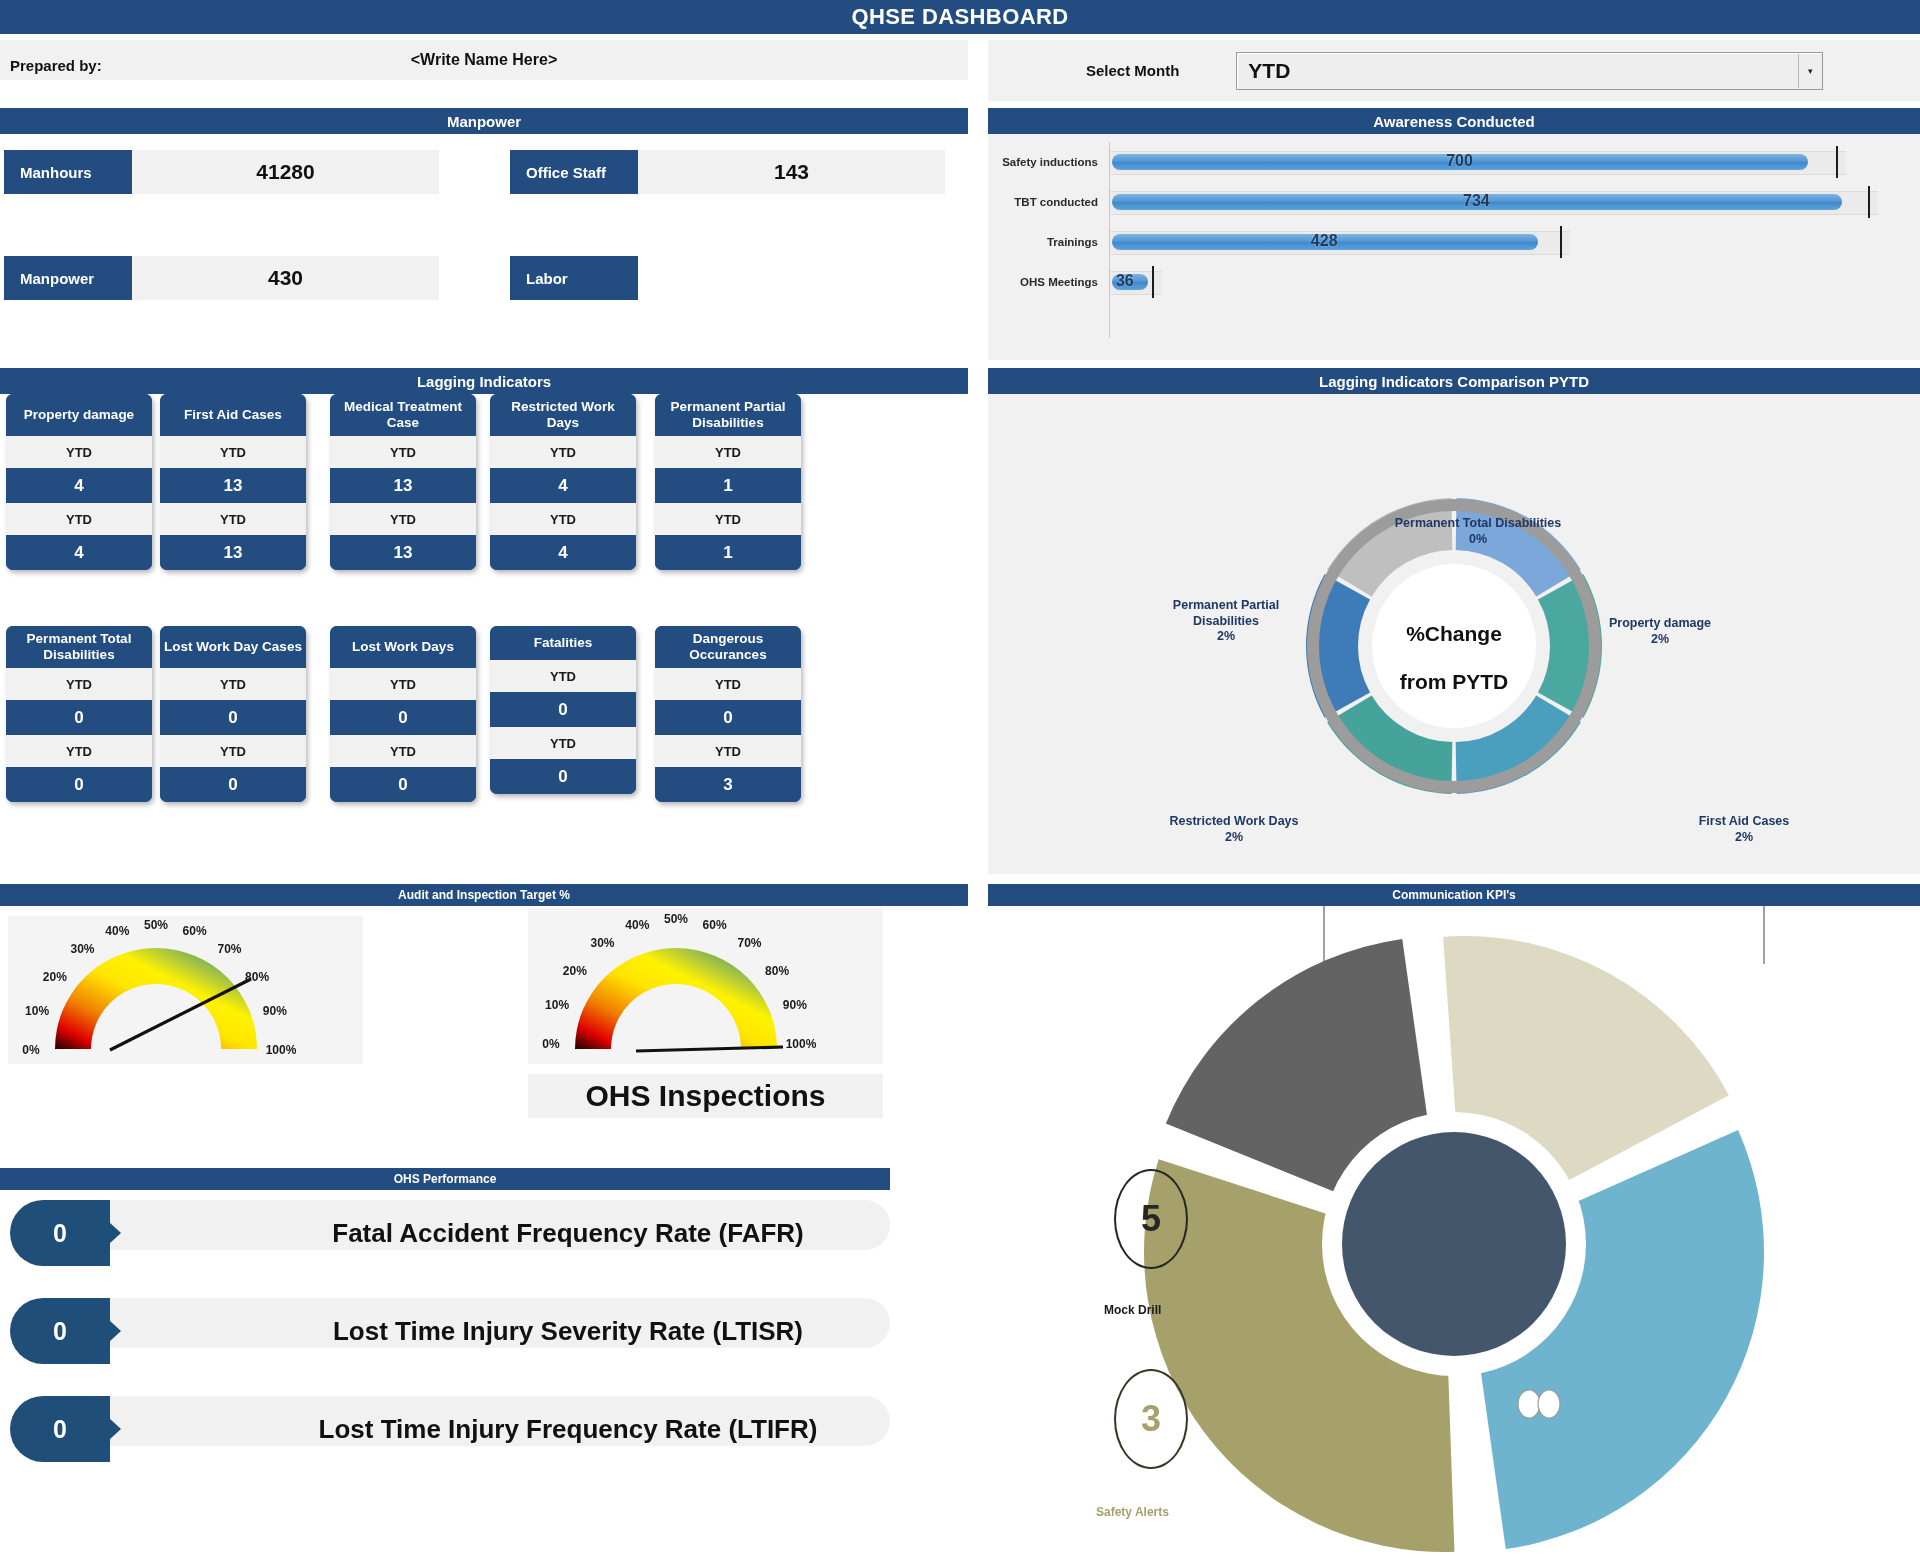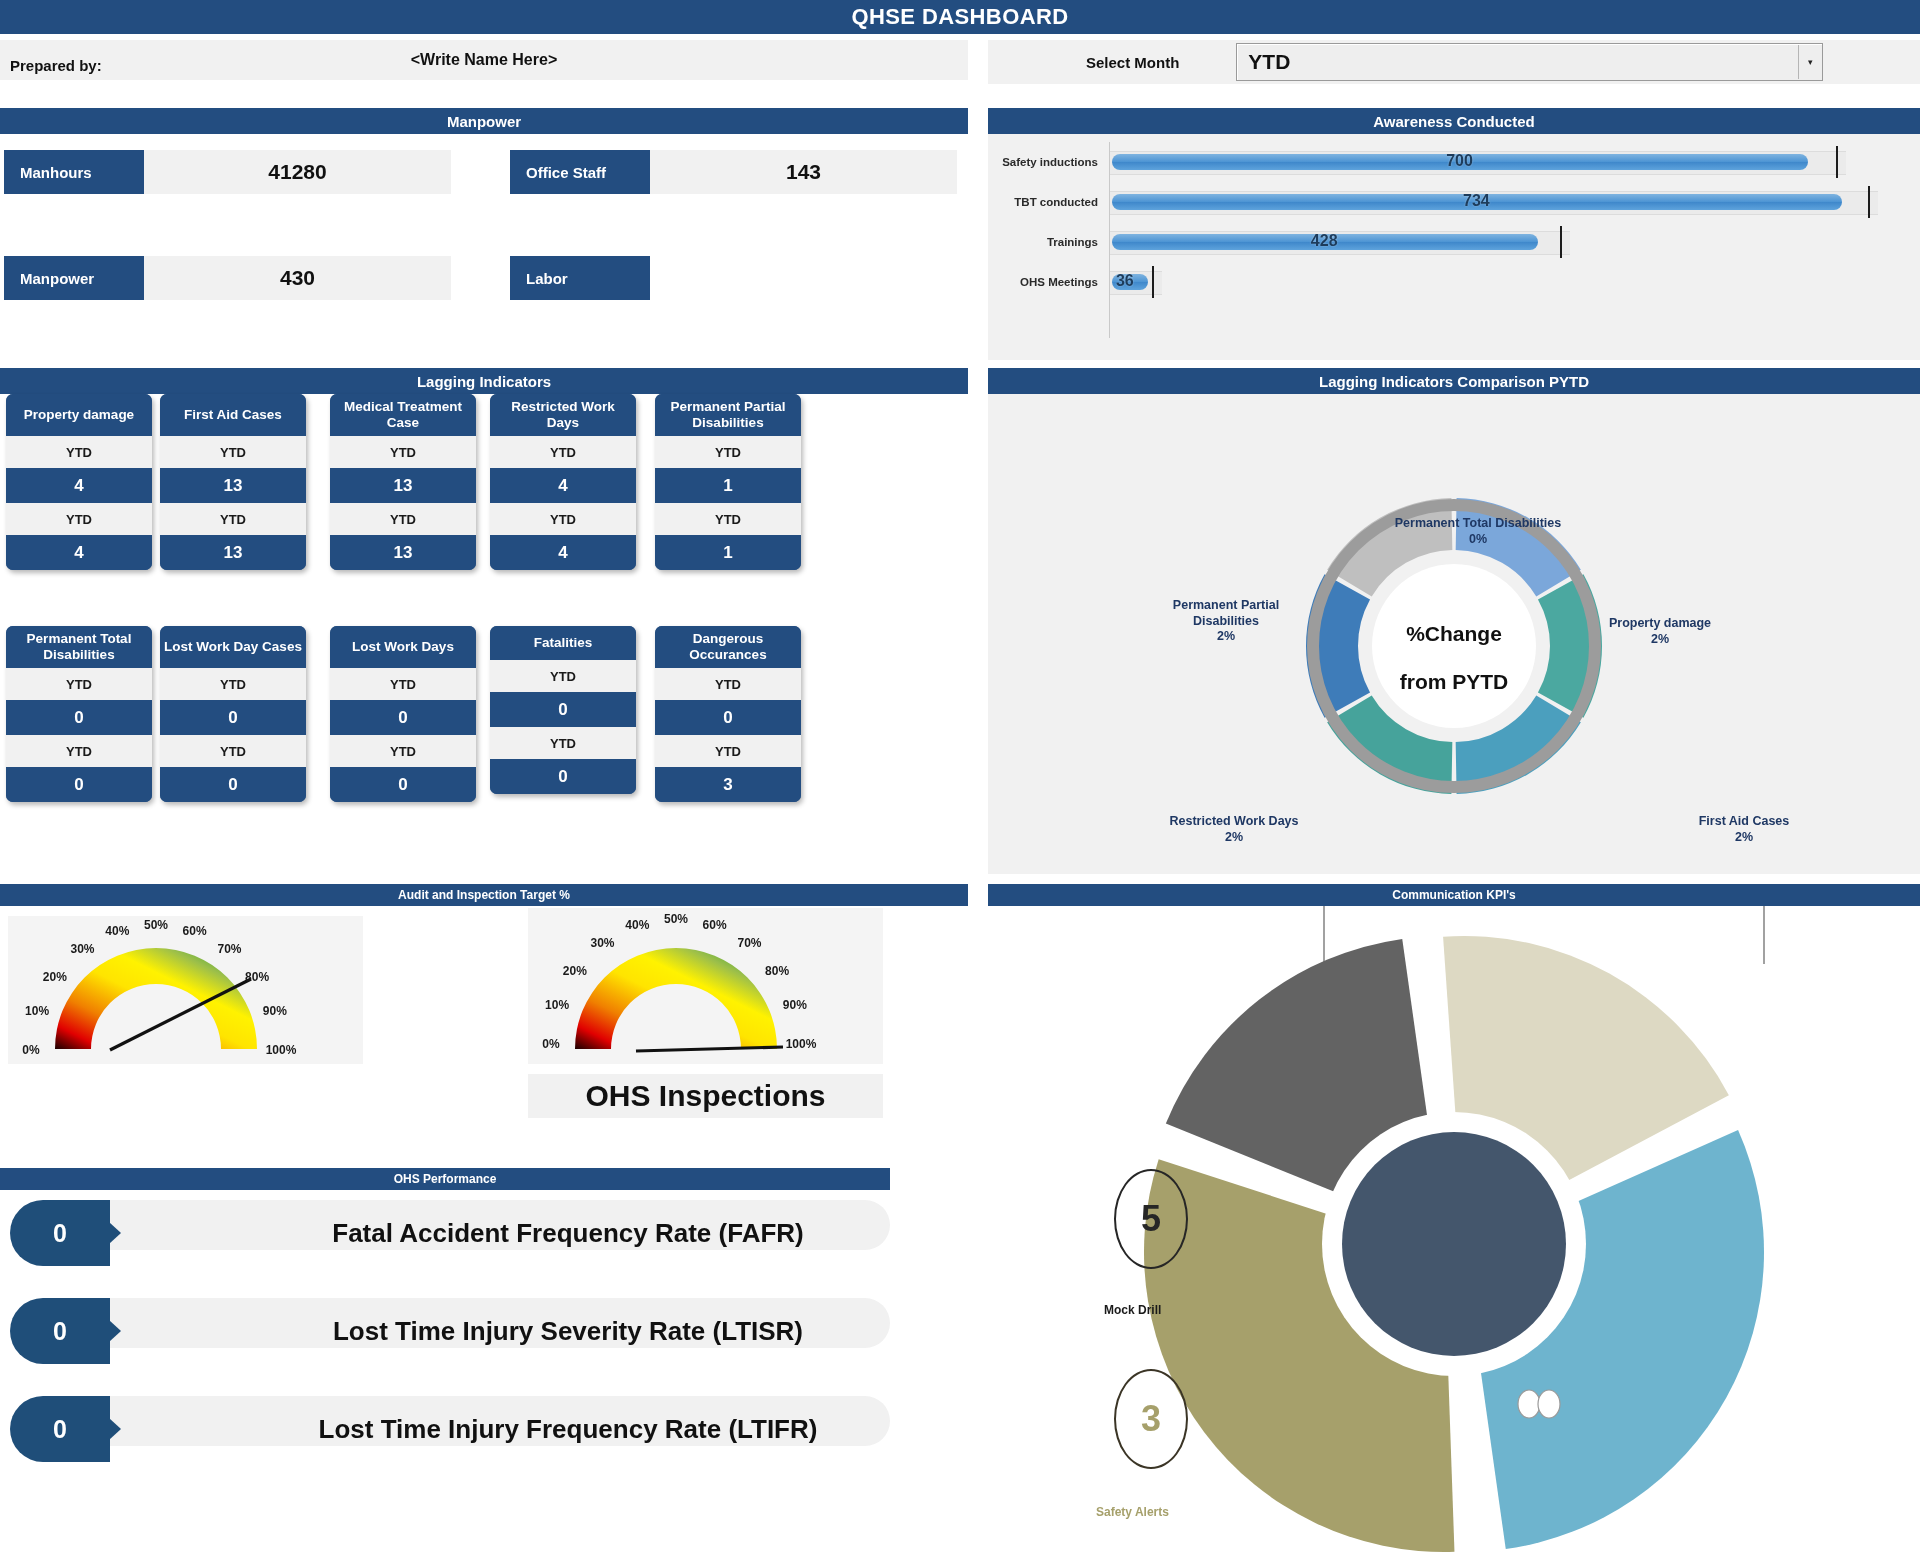--- a/index.html
+++ b/index.html
@@ -28,21 +28,21 @@
     display:flex;align-items:center;
   }
   #prepared-label{padding-left:10px;font-size:15px;font-weight:bold;color:#111;margin-top:10px;}
   #prepared-value{
     position:absolute;left:50%;transform:translateX(-50%);
     font-size:16px;font-weight:bold;color:#111;white-space:nowrap;
   }
 
   
   #month-strip{
-    left:988px;top:40px;width:932px;height:44px;
+    left:988px;top:40px;width:932px;height:61px;
     background:#f1f1f1;display:flex;align-items:center;
   }
   #month-label{font-size:15px;font-weight:bold;color:#111;margin-left:98px;}
   #month-select{
     margin-left:57px;width:585px;height:36px;
     background:#eeeeee;border:1px solid #9a9a9a;
     display:flex;align-items:center;position:relative;
     box-shadow:inset 1px 1px 0 #ffffff;
   }
   #month-select .val{font-size:21px;font-weight:bold;color:#111;padding-left:11px;}
@@ -58,21 +58,21 @@
     background:#234D80;color:#fff;
     display:flex;align-items:center;justify-content:center;
     font-weight:bold;
   }
 
   
   #manpower-head{left:0;top:108px;width:968px;height:26px;font-size:15px;}
   #manpower-body{left:0;top:134px;width:968px;height:160px;background:#ffffff;}
   .mp-tile{position:absolute;height:44px;display:flex;}
   .mp-key{
-    width:140px;background:#234D80;color:#fff;
+    width:128px;background:#234D80;color:#fff;
     display:flex;align-items:center;padding-left:16px;
     font-size:15px;font-weight:bold;box-sizing:border-box;
   }
   .mp-val{
     width:307px;background:#f1f1f1;color:#111;
     display:flex;align-items:center;justify-content:center;
     font-size:21px;font-weight:bold;
   }
 
   

